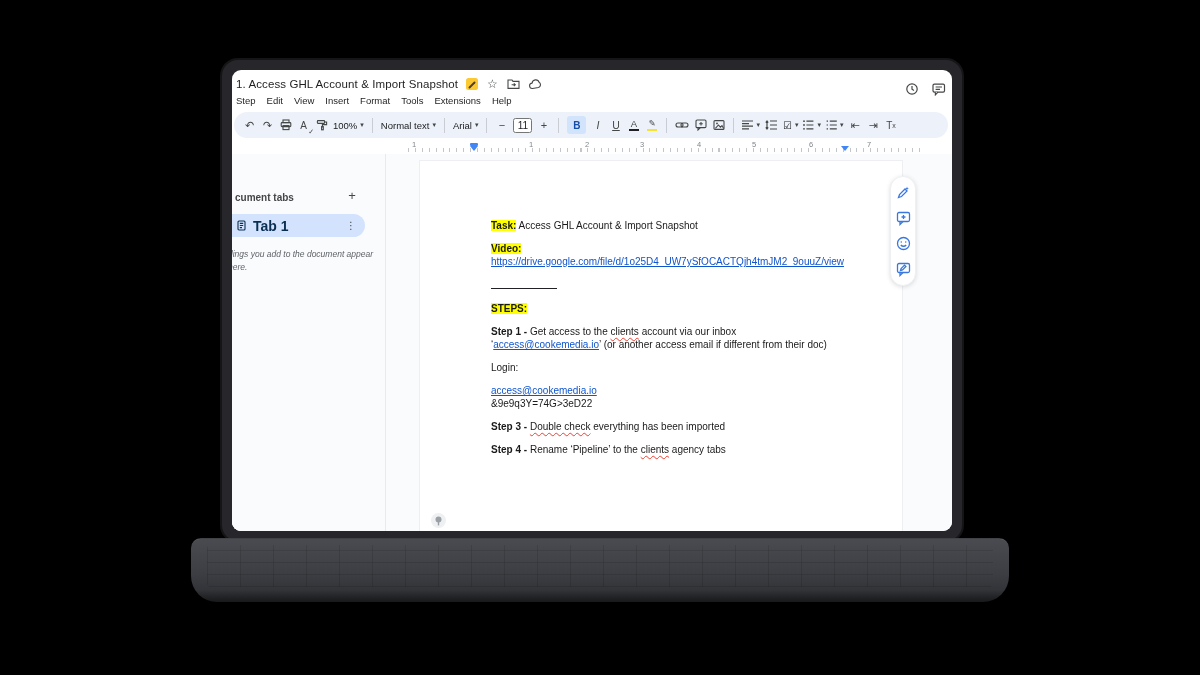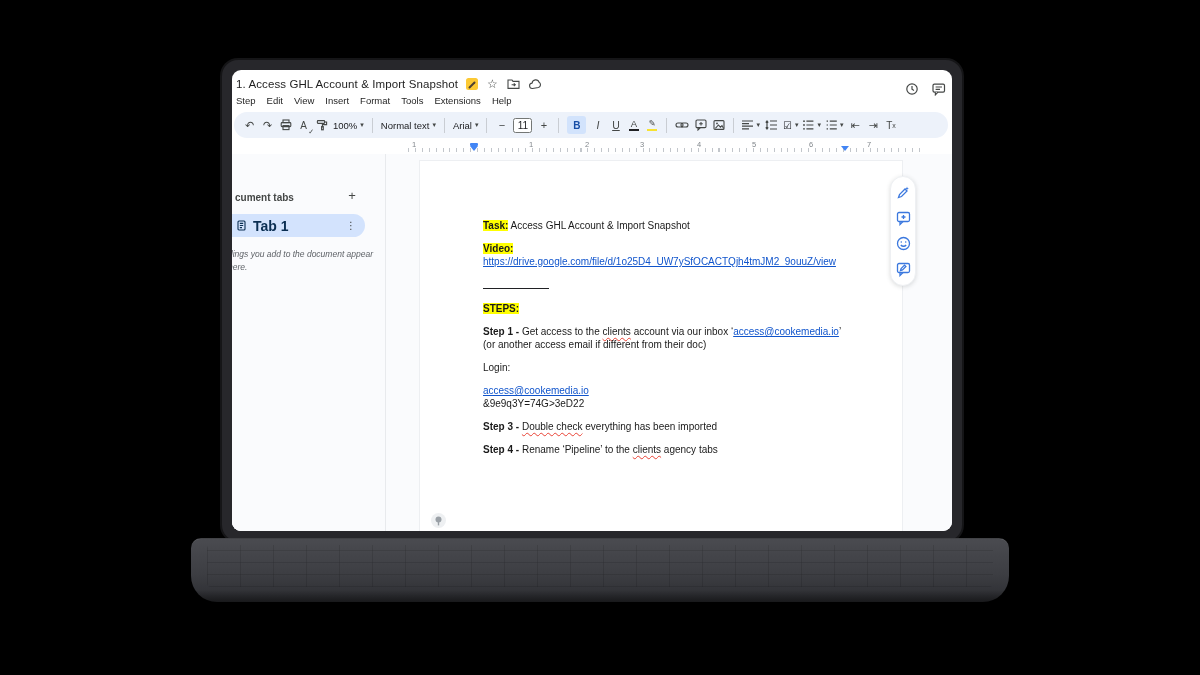--- a/index.html
+++ b/index.html
@@ -70,21 +70,21 @@
     display:flex;align-items:center;justify-content:center;}
   .sb-tab{position:absolute;left:-10px;top:60px;width:143px;height:23px;border-radius:12px;
     background:#d3e3fd;display:flex;align-items:center;}
   .sb-tab .lbl{font-size:14px;font-weight:600;color:#0a2e52;margin-left:7px;}
   .sb-tab .dots{margin-left:auto;margin-right:9px;font-size:10px;color:#444746;}
   .sb-helper{position:absolute;left:-4px;top:94px;width:146px;font-style:italic;font-size:8.5px;
     line-height:13px;color:#5f6368;}
 
   .page{position:absolute;left:187px;top:6px;width:484px;height:371px;background:#fff;
     border:1px solid #edeff2;border-bottom:none;box-sizing:border-box;padding:58px 56px 0 55px;}
-  .page p{margin:0 0 10px 8px;font-size:10px;line-height:13px;color:#1a1a1a;}
+  .page p{margin:0 0 10px 16px;font-size:10px;line-height:13px;color:#1a1a1a;}
   .hl{background:#ffff00;}
   .b{font-weight:bold;}
   .lnk{color:#1155cc;text-decoration:underline;cursor:pointer;}
   .sp{text-decoration-line:underline;text-decoration-style:wavy;text-decoration-color:#e94235;
     text-decoration-thickness:1px;text-underline-offset:2px;}
   .hrline{display:inline-block;width:66px;height:10px;border-bottom:1px solid #202124;}
   .tree{position:absolute;left:11px;top:352px;width:15px;height:15px;border-radius:50%;
     background:#eef0f2;display:flex;align-items:center;justify-content:center;}
 
   .rail{position:absolute;left:658px;top:22px;width:26px;height:110px;background:#fff;

